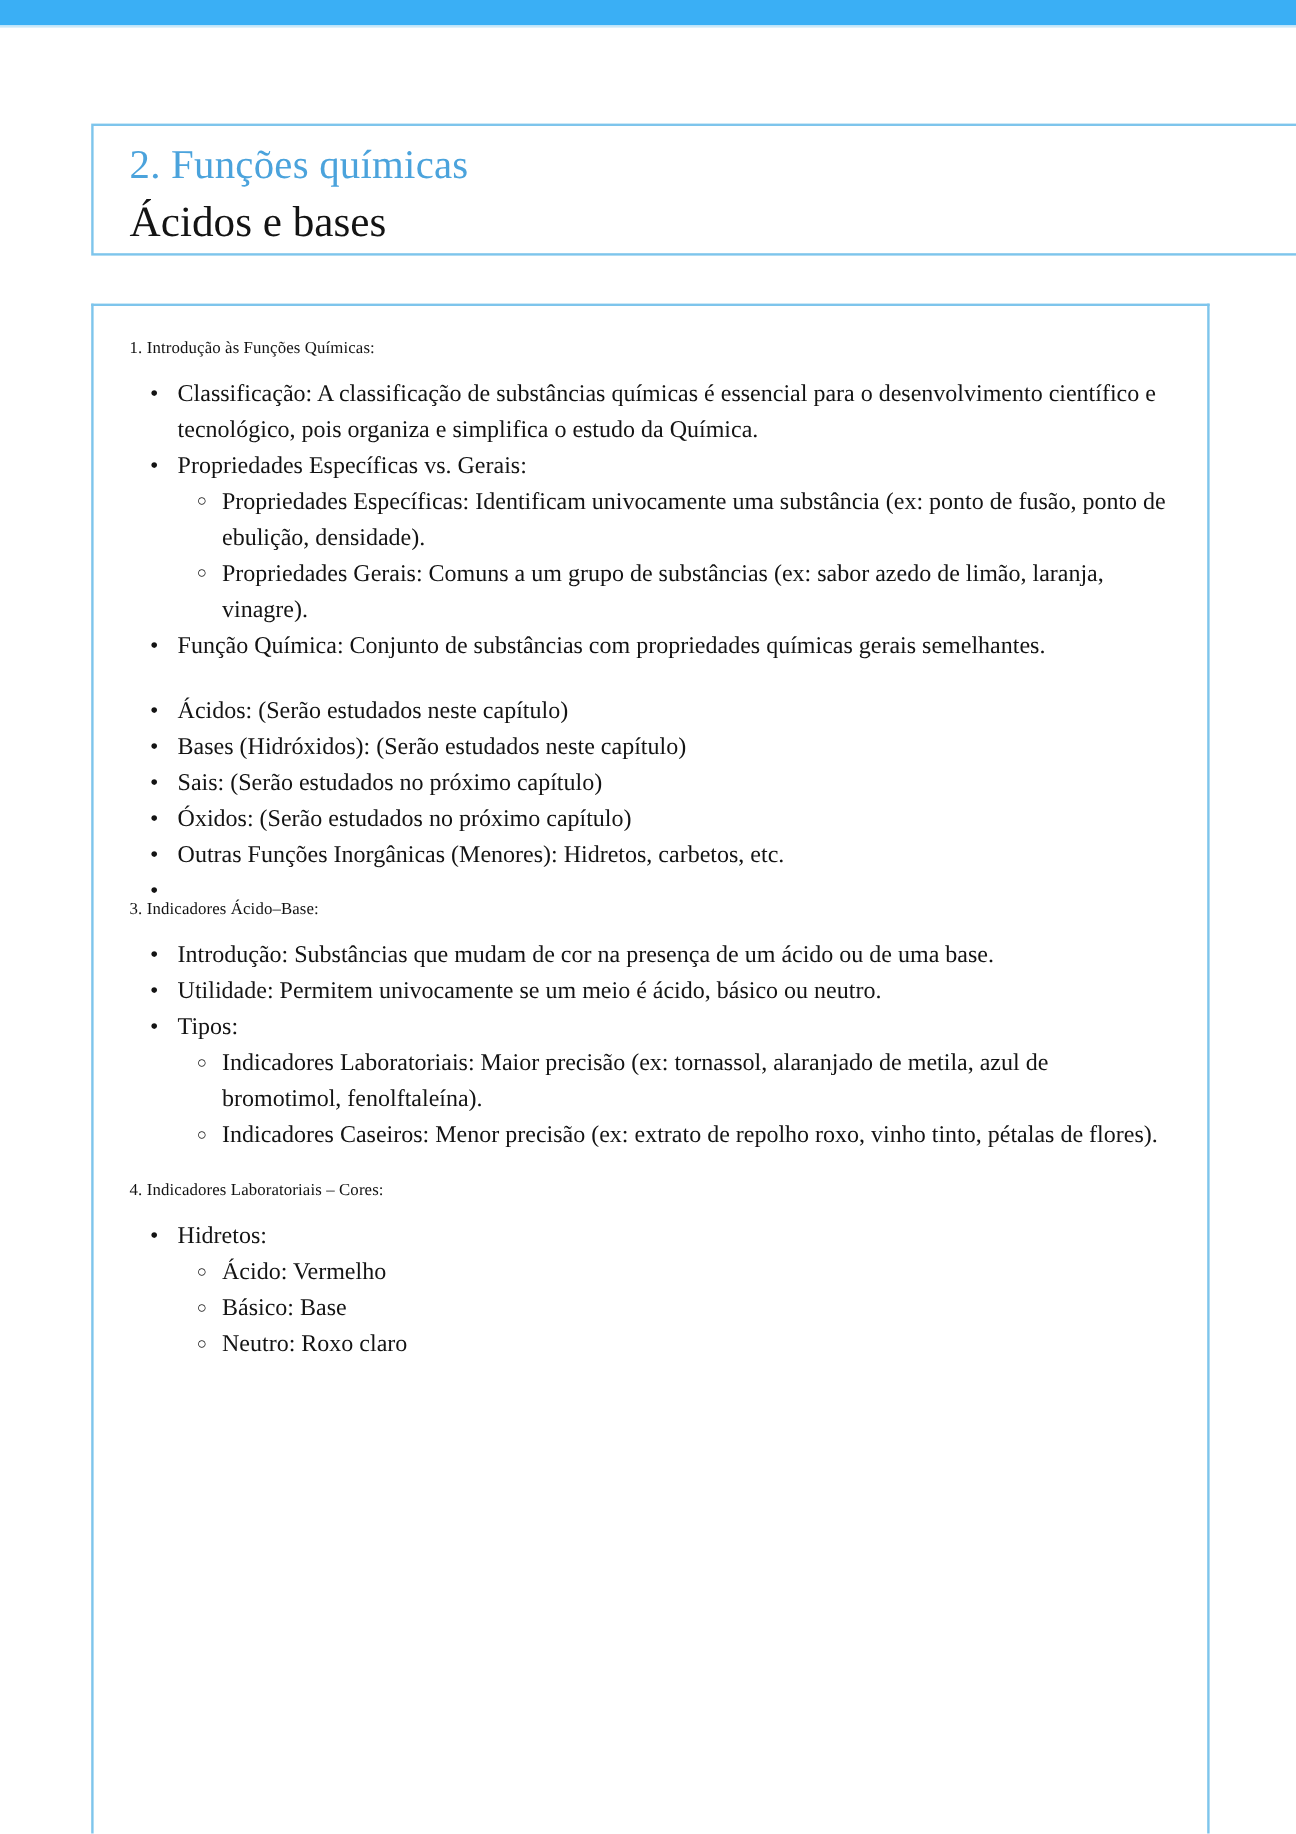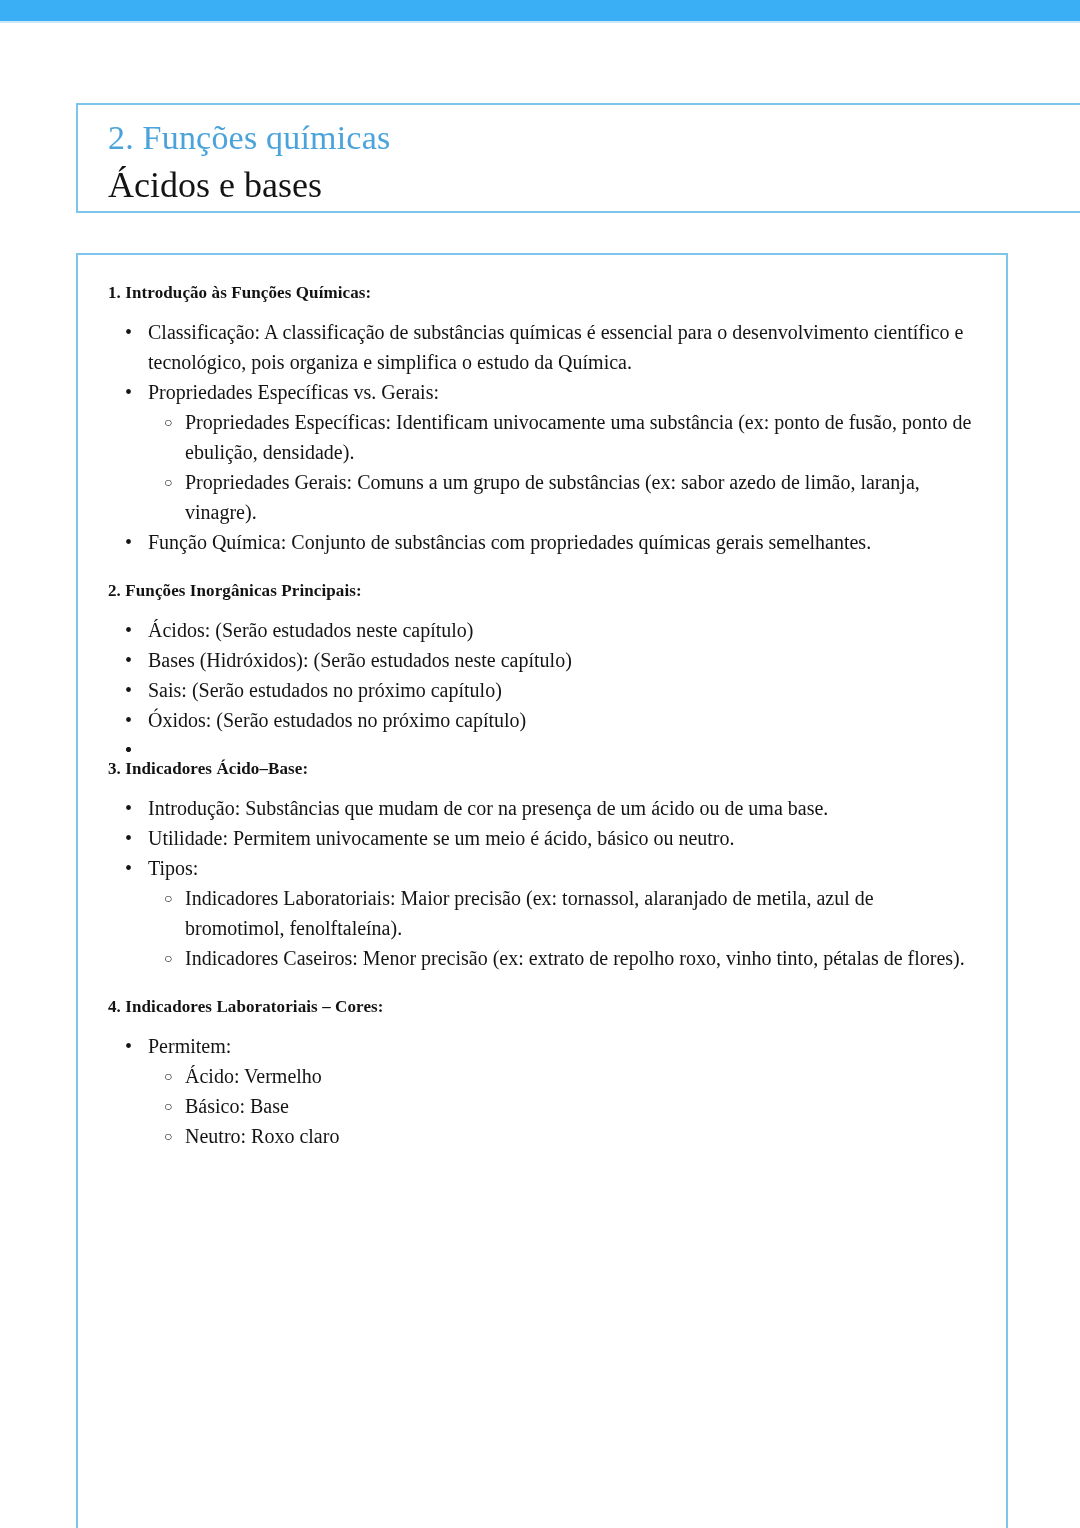--- a/index.html
+++ b/index.html
@@ -65,22 +65,22 @@
     height: 1290px;
     box-sizing: border-box;
     border: 2px solid #7EC5EC;
     border-bottom: none;
     background: #ffffff;
   }
   .content-inner {
     padding: 26px 30px 0 30px;
   }
   .section-heading {
-    font-size: 17px;
-    font-weight: bold;
+    font-size: 14px;
+    font-weight: normal;
     color: #121212;
     margin: 0 0 4px 0;
     letter-spacing: .1px;
   }
   .section-block { margin-bottom: 24px; }
   .section-block.first { margin-top: 2px; }
 
   ul.lvl1 {
     list-style: none;
     margin: 14px 0 0 0;
@@ -140,45 +140,44 @@
         <ul class="lvl1">
           <li class="b1"><span class="mk1">•</span><span class="txt">Classificação: A classificação de substâncias químicas é essencial para o desenvolvimento científico e tecnológico, pois organiza e simplifica o estudo da Química.</span></li>
           <li class="b1"><span class="mk1">•</span><span class="txt">Propriedades Específicas vs. Gerais:</span><ul class="lvl2">
               <li class="b2"><span class="mk2">○</span><span class="txt">Propriedades Específicas: Identificam univocamente uma substância (ex: ponto de fusão, ponto de ebulição, densidade).</span></li>
               <li class="b2"><span class="mk2">○</span><span class="txt">Propriedades Gerais: Comuns a um grupo de substâncias (ex: sabor azedo de limão, laranja, vinagre).</span></li>
             </ul></li>
           <li class="b1"><span class="mk1">•</span><span class="txt">Função Química: Conjunto de substâncias com propriedades químicas gerais semelhantes.</span></li>
         </ul>
       </div>
       <div class="section-block">
-        <div class="section-heading">2. Funções Inorgânicas Principais:</div>
         <ul class="lvl1">
           <li class="b1"><span class="mk1">•</span><span class="txt">Ácidos: (Serão estudados neste capítulo)</span></li>
           <li class="b1"><span class="mk1">•</span><span class="txt">Bases (Hidróxidos): (Serão estudados neste capítulo)</span></li>
           <li class="b1"><span class="mk1">•</span><span class="txt">Sais: (Serão estudados no próximo capítulo)</span></li>
           <li class="b1"><span class="mk1">•</span><span class="txt">Óxidos: (Serão estudados no próximo capítulo)</span></li>
-          <li class="b1"><span class="mk1">•</span></li>
+          <li class="b1"><span class="mk1">•</span><span class="txt">Outras Funções Inorgânicas (Menores): Hidretos, carbetos, etc.</span></li>
           <li class="b1"><span class="mk1">•</span></li>
         </ul>
       </div>
       <div class="section-block">
         <div class="section-heading">3. Indicadores Ácido–Base:</div>
         <ul class="lvl1">
           <li class="b1"><span class="mk1">•</span><span class="txt">Introdução: Substâncias que mudam de cor na presença de um ácido ou de uma base.</span></li>
           <li class="b1"><span class="mk1">•</span><span class="txt">Utilidade: Permitem univocamente se um meio é ácido, básico ou neutro.</span></li>
           <li class="b1"><span class="mk1">•</span><span class="txt">Tipos:</span><ul class="lvl2">
               <li class="b2"><span class="mk2">○</span><span class="txt">Indicadores Laboratoriais: Maior precisão (ex: tornassol, alaranjado de metila, azul de bromotimol, fenolftaleína).</span></li>
               <li class="b2"><span class="mk2">○</span><span class="txt">Indicadores Caseiros: Menor precisão (ex: extrato de repolho roxo, vinho tinto, pétalas de flores).</span></li>
             </ul></li>
         </ul>
       </div>
       <div class="section-block">
         <div class="section-heading">4. Indicadores Laboratoriais – Cores:</div>
         <ul class="lvl1">
-          <li class="b1"><span class="mk1">•</span><span class="txt">Permitem:</span><ul class="lvl2">
+          <li class="b1"><span class="mk1">•</span><span class="txt">Hidretos:</span><ul class="lvl2">
               <li class="b2"><span class="mk2">○</span><span class="txt">Ácido: Vermelho</span></li>
               <li class="b2"><span class="mk2">○</span><span class="txt">Básico: Base</span></li>
               <li class="b2"><span class="mk2">○</span><span class="txt">Neutro: Roxo claro</span></li>
             </ul></li>
         </ul>
       </div>
     </div>
 </div>
 
 </body></html>

